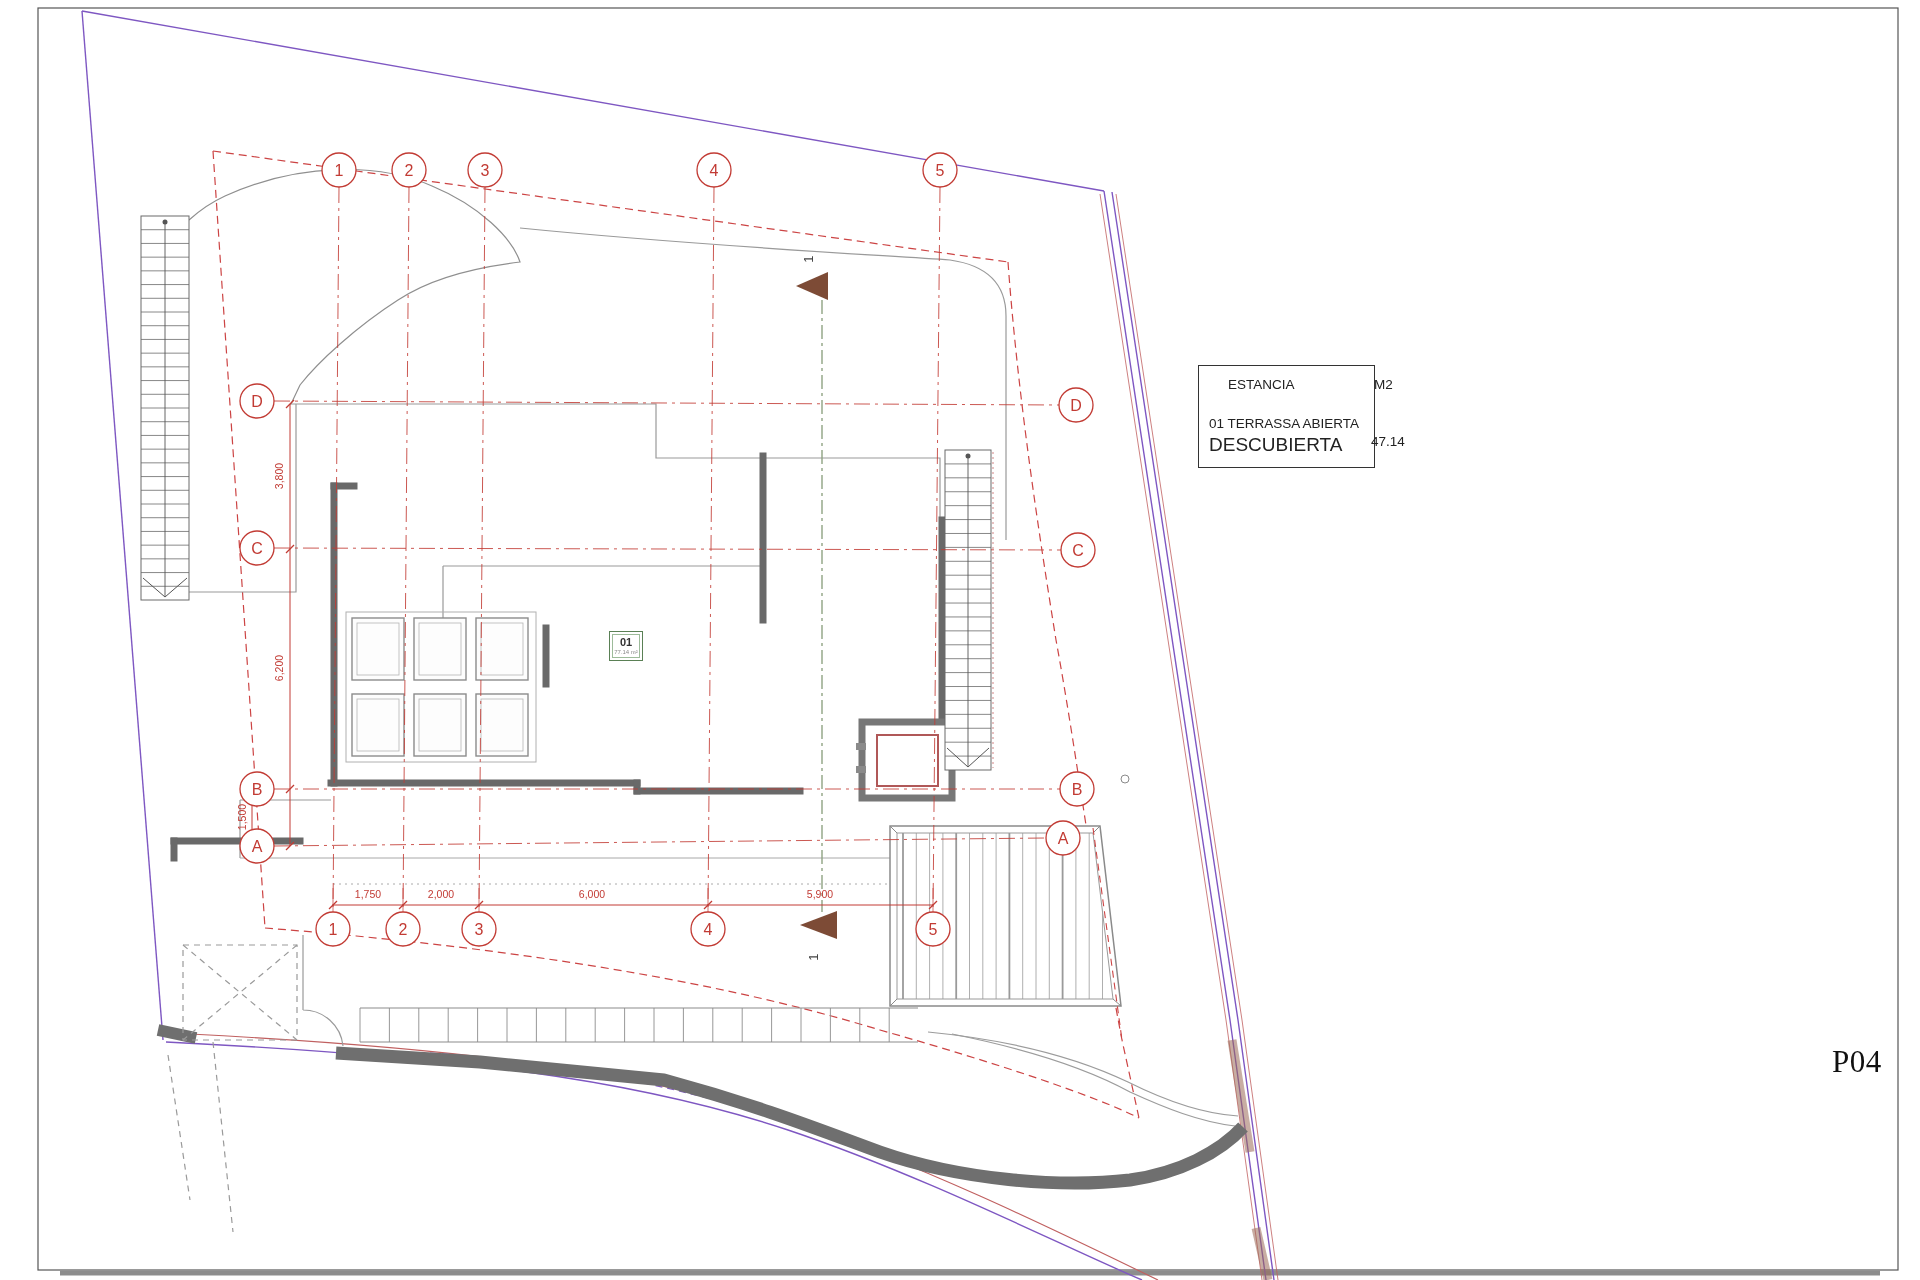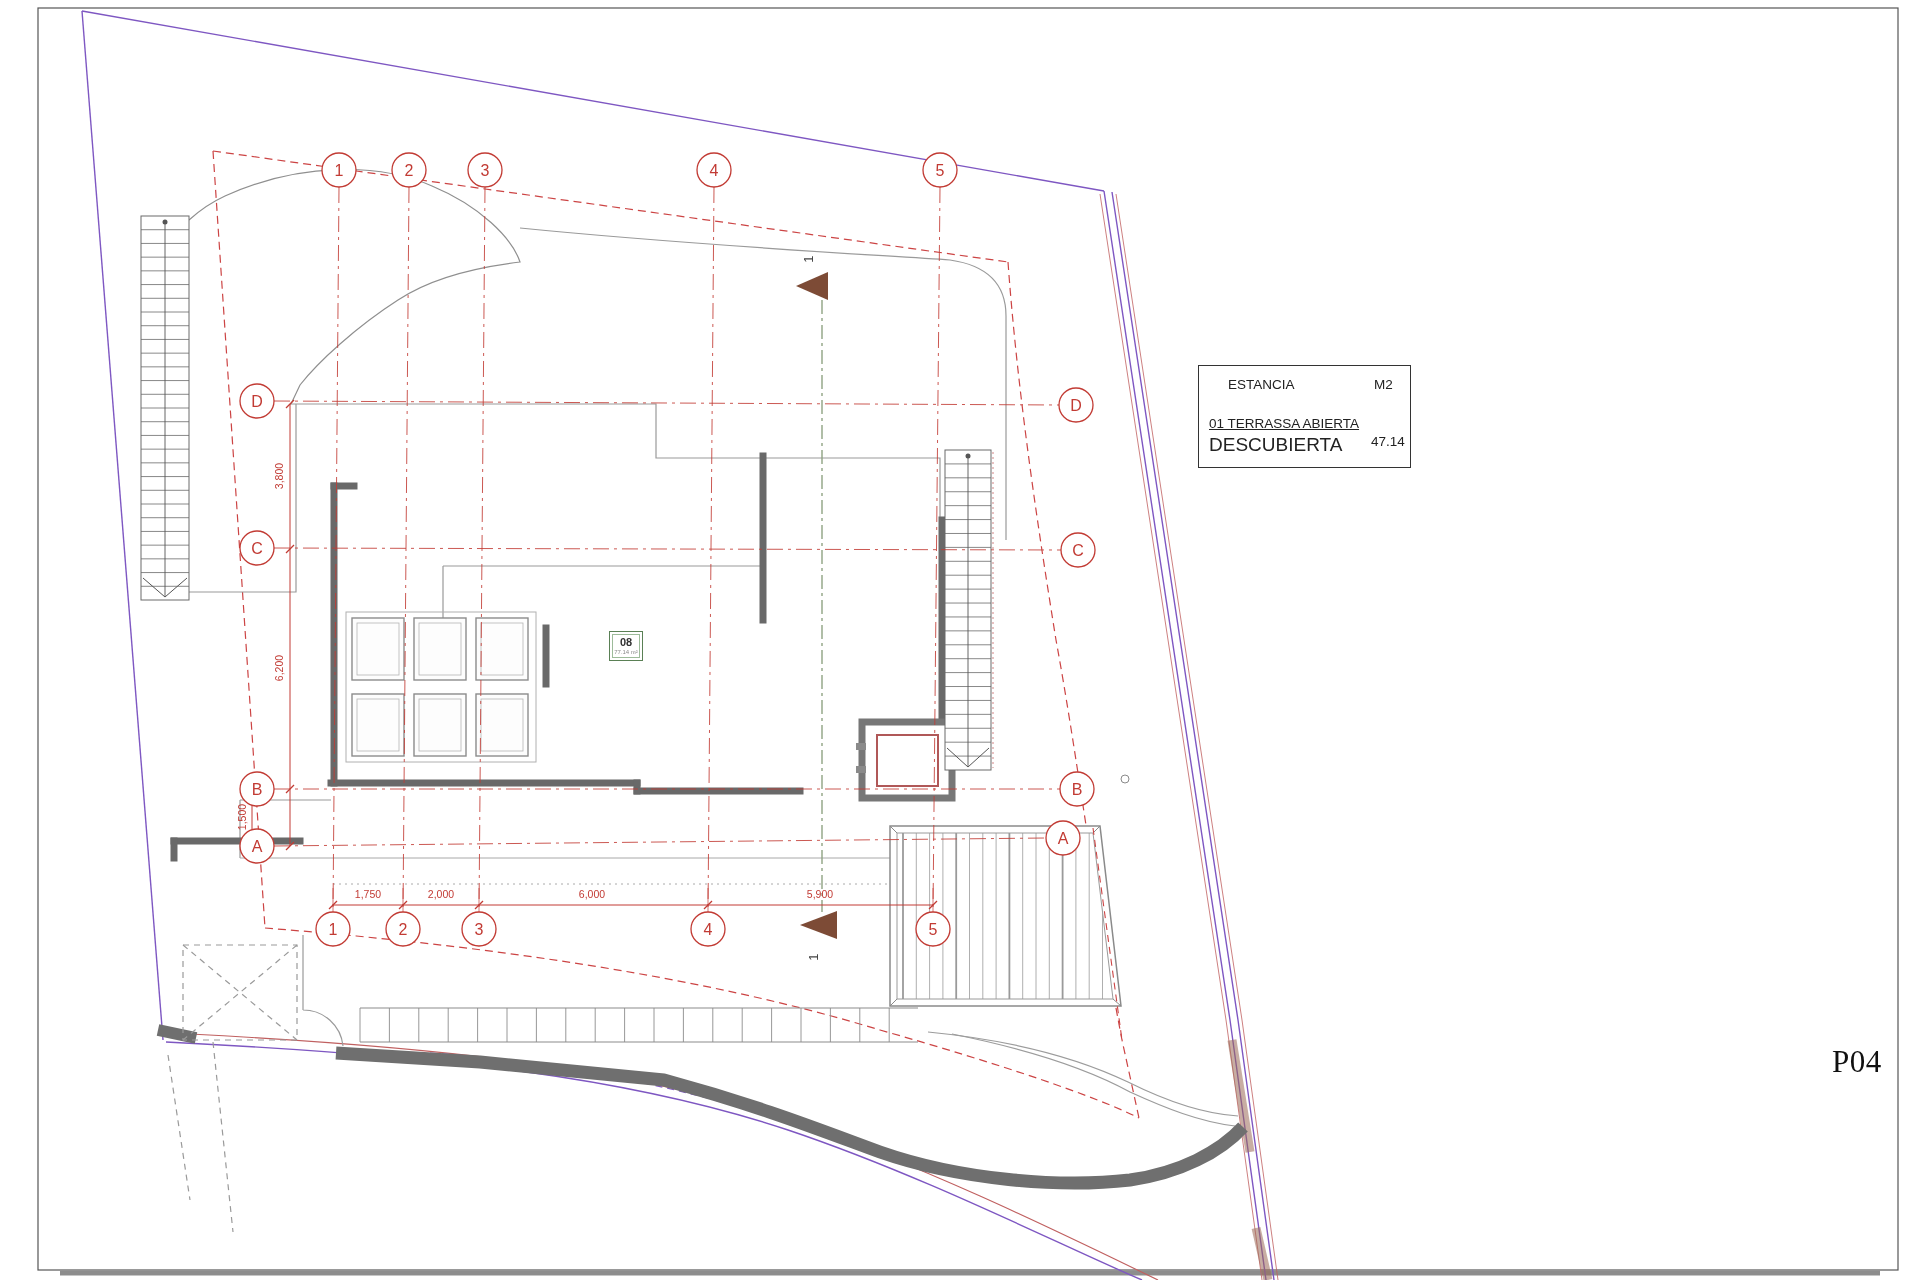--- a/index.html
+++ b/index.html
@@ -5,24 +5,24 @@
   :root{
     --red:#c23b34; --dashred:#cc4444; --purple:#7e57c2; --roadred:#c06060;
     --wall:#696969; --thin:#9a9a9a; --green:#8fa383; --brown:#7d4b36; --ink:#222;
   }
   html,body{margin:0;padding:0;background:#fff;}
   .stage{position:relative;width:1920px;height:1280px;background:#ffffff;
          font-family:"Liberation Sans", sans-serif;overflow:hidden;}
   .stage svg{position:absolute;left:0;top:0;}
   .overlay{position:absolute;box-sizing:border-box;}
   
-  .legend{left:1198px;top:365px;width:213px;height:103px;border:1.5px solid #333;background:#fff;}
+  .legend{left:1198px;top:365px;width:177px;height:103px;border:1.5px solid #333;background:#fff;}
   .legend .hdr-name{position:absolute;left:29px;top:11px;font-size:13.5px;color:var(--ink);}
   .legend .hdr-m2{position:absolute;left:175px;top:11px;font-size:13.5px;color:var(--ink);text-align:right;}
-  .legend .row-1{position:absolute;left:10px;top:50px;font-size:13.5px;color:var(--ink);text-decoration:underline;}
+  .legend .row-1{position:absolute;left:10px;top:50px;font-size:13.5px;color:var(--ink);}
   .legend .row-2{position:absolute;left:10px;top:68px;font-size:19px;color:var(--ink);}
   .legend .row-val{position:absolute;left:172px;top:68px;font-size:13.5px;color:var(--ink);}
   
   .roomtag{left:609px;top:631px;width:34px;height:30px;border:1px solid #5a8055;background:#fff;
            box-shadow:inset 0 0 0 2px #fff, inset 0 0 0 3px #9dbb9a;text-align:center;}
   .roomtag .num{font-size:11px;font-weight:bold;color:#333;line-height:14px;margin-top:3px;}
   .roomtag .area{font-size:6px;color:#8a8a8a;line-height:7px;}
   
   .sheetno{left:1832px;top:1044px;font-size:31px;color:#101010;letter-spacing:0.5px;font-family:Liberation Serif, serif;}
 </style>
@@ -336,19 +336,19 @@
 
 <div class="overlay legend">
   <span class="hdr-name">ESTANCIA</span>
   <span class="hdr-m2">M2</span>
   <span class="row-1">01 TERRASSA ABIERTA</span>
   <span class="row-2">DESCUBIERTA</span>
   <span class="row-val">47.14</span>
 </div>
 
 <div class="overlay roomtag">
-  <div class="num">08</div>
+  <div class="num">01</div>
   <div class="area">77.14 m²</div>
 </div>
 
 <div class="overlay sheetno">P04</div>
 
 </div>
 
 </body></html>

